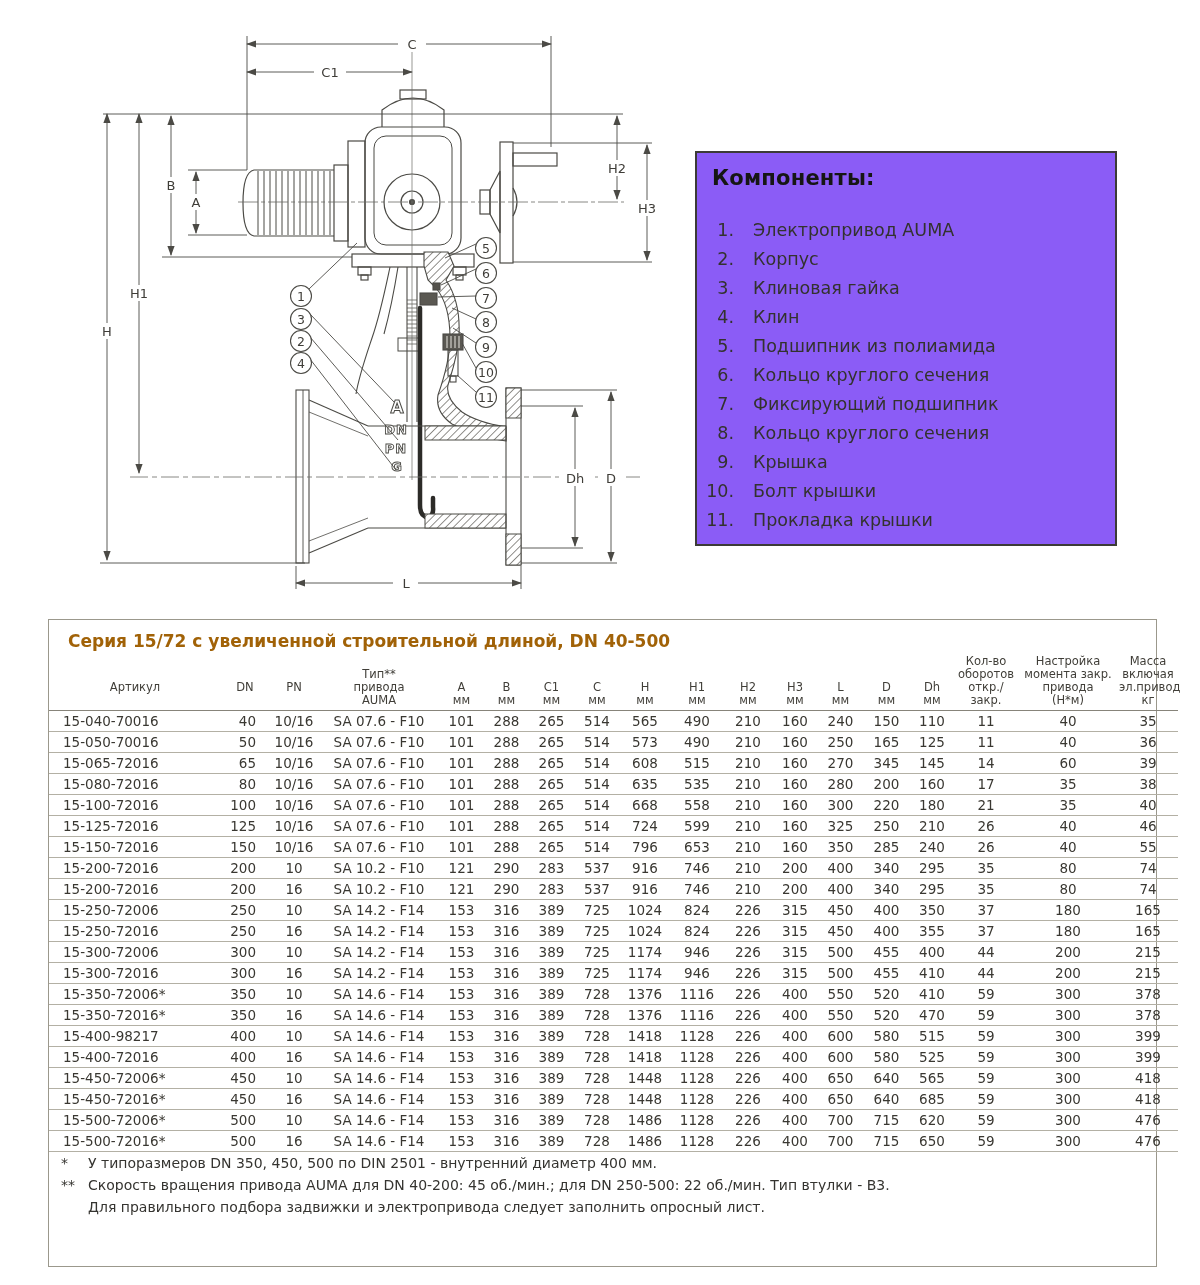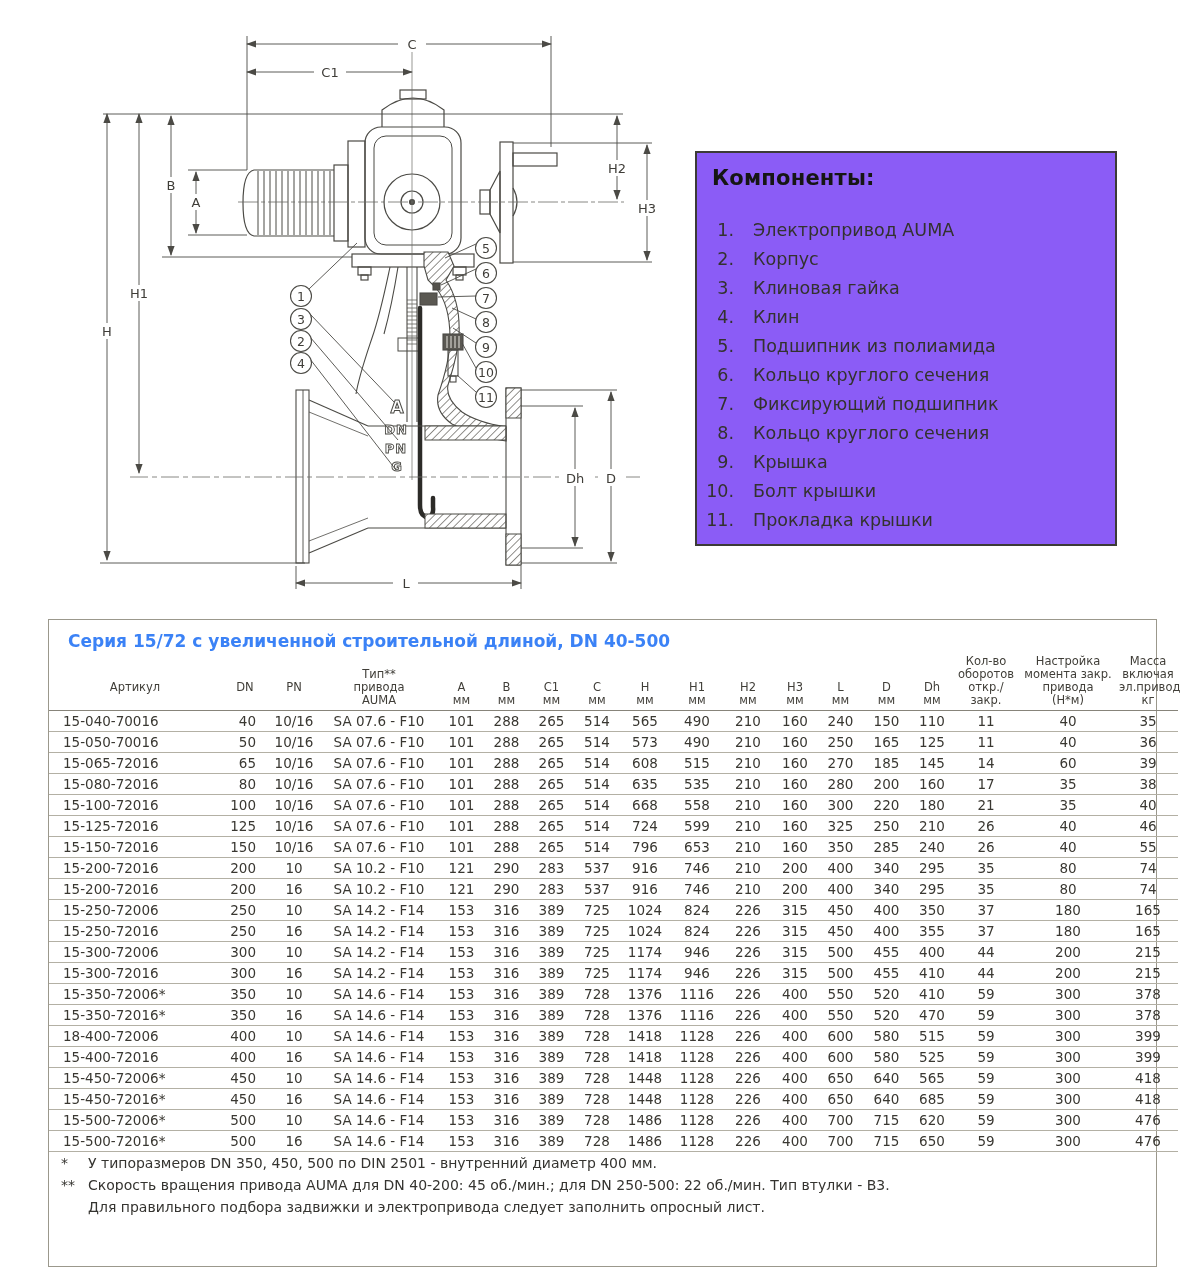--- a/index.html
+++ b/index.html
@@ -18,21 +18,21 @@
               border:2px solid #3c3b37;box-sizing:border-box;background:#8b5cf6;}
   .components h2{margin:13px 0 26px 15px;font-size:21px;color:#161614;letter-spacing:0.2px;}
   .components ol{list-style:none;margin:0;padding:0;}
   .components li{display:flex;line-height:29px;font-size:17.5px;color:#33322e;}
   .components .num{width:56px;text-align:right;padding-right:19px;box-sizing:border-box;}
   .components .lbl{flex:1;}
 
   
   .spec-box{position:absolute;left:48px;top:619px;width:1109px;height:648px;
             border:1.5px solid #9b988c;box-sizing:border-box;background:#fff;}
-  .spec-title{font-size:17px;font-weight:bold;color:#3b82f6;margin:11px 0 0 19px;}
+  .spec-title{font-size:17px;font-weight:bold;color:#a16207;margin:11px 0 0 19px;}
   table.spec{border-collapse:collapse;table-layout:fixed;width:1093px;margin:2px auto 0 auto;}
   table.spec th{font-weight:normal;font-size:11.5px;line-height:13px;color:#403e38;
                 vertical-align:bottom;padding:2px 1px 3px 1px;text-align:center;}
   table.spec thead tr{border-bottom:1.5px solid #87847a;}
   table.spec th.col0,table.spec th.col1,table.spec th.col2{padding-bottom:16px;}
   table.spec td{font-size:13.5px;color:#393731;height:20px;padding:0 1px;text-align:center;
                 white-space:nowrap;overflow:hidden;}
   table.spec tbody tr{border-bottom:1px solid #b3b0a4;}
   table.spec td.col0{text-align:left;padding-left:14px;}
   table.spec td.col1{text-align:right;padding-right:13px;}
@@ -475,21 +475,21 @@
             <td class="col3">SA 07.6 - F10</td>
             <td class="col4">101</td>
             <td class="col5">288</td>
             <td class="col6">265</td>
             <td class="col7">514</td>
             <td class="col8">608</td>
             <td class="col9">515</td>
             <td class="col10">210</td>
             <td class="col11">160</td>
             <td class="col12">270</td>
-            <td class="col13">185</td>
+            <td class="col13">345</td>
             <td class="col14">145</td>
             <td class="col15">14</td>
             <td class="col16">60</td>
             <td class="col17">39</td>
           </tr>
           <tr>
             <td class="col0">15-080-72016</td>
             <td class="col1">80</td>
             <td class="col2">10/16</td>
             <td class="col3">SA 07.6 - F10</td>
@@ -722,21 +722,21 @@
             <td class="col10">226</td>
             <td class="col11">400</td>
             <td class="col12">550</td>
             <td class="col13">520</td>
             <td class="col14">470</td>
             <td class="col15">59</td>
             <td class="col16">300</td>
             <td class="col17">378</td>
           </tr>
           <tr>
-            <td class="col0">18-400-72006</td>
+            <td class="col0">15-400-98217</td>
             <td class="col1">400</td>
             <td class="col2">10</td>
             <td class="col3">SA 14.6 - F14</td>
             <td class="col4">153</td>
             <td class="col5">316</td>
             <td class="col6">389</td>
             <td class="col7">728</td>
             <td class="col8">1418</td>
             <td class="col9">1128</td>
             <td class="col10">226</td>

